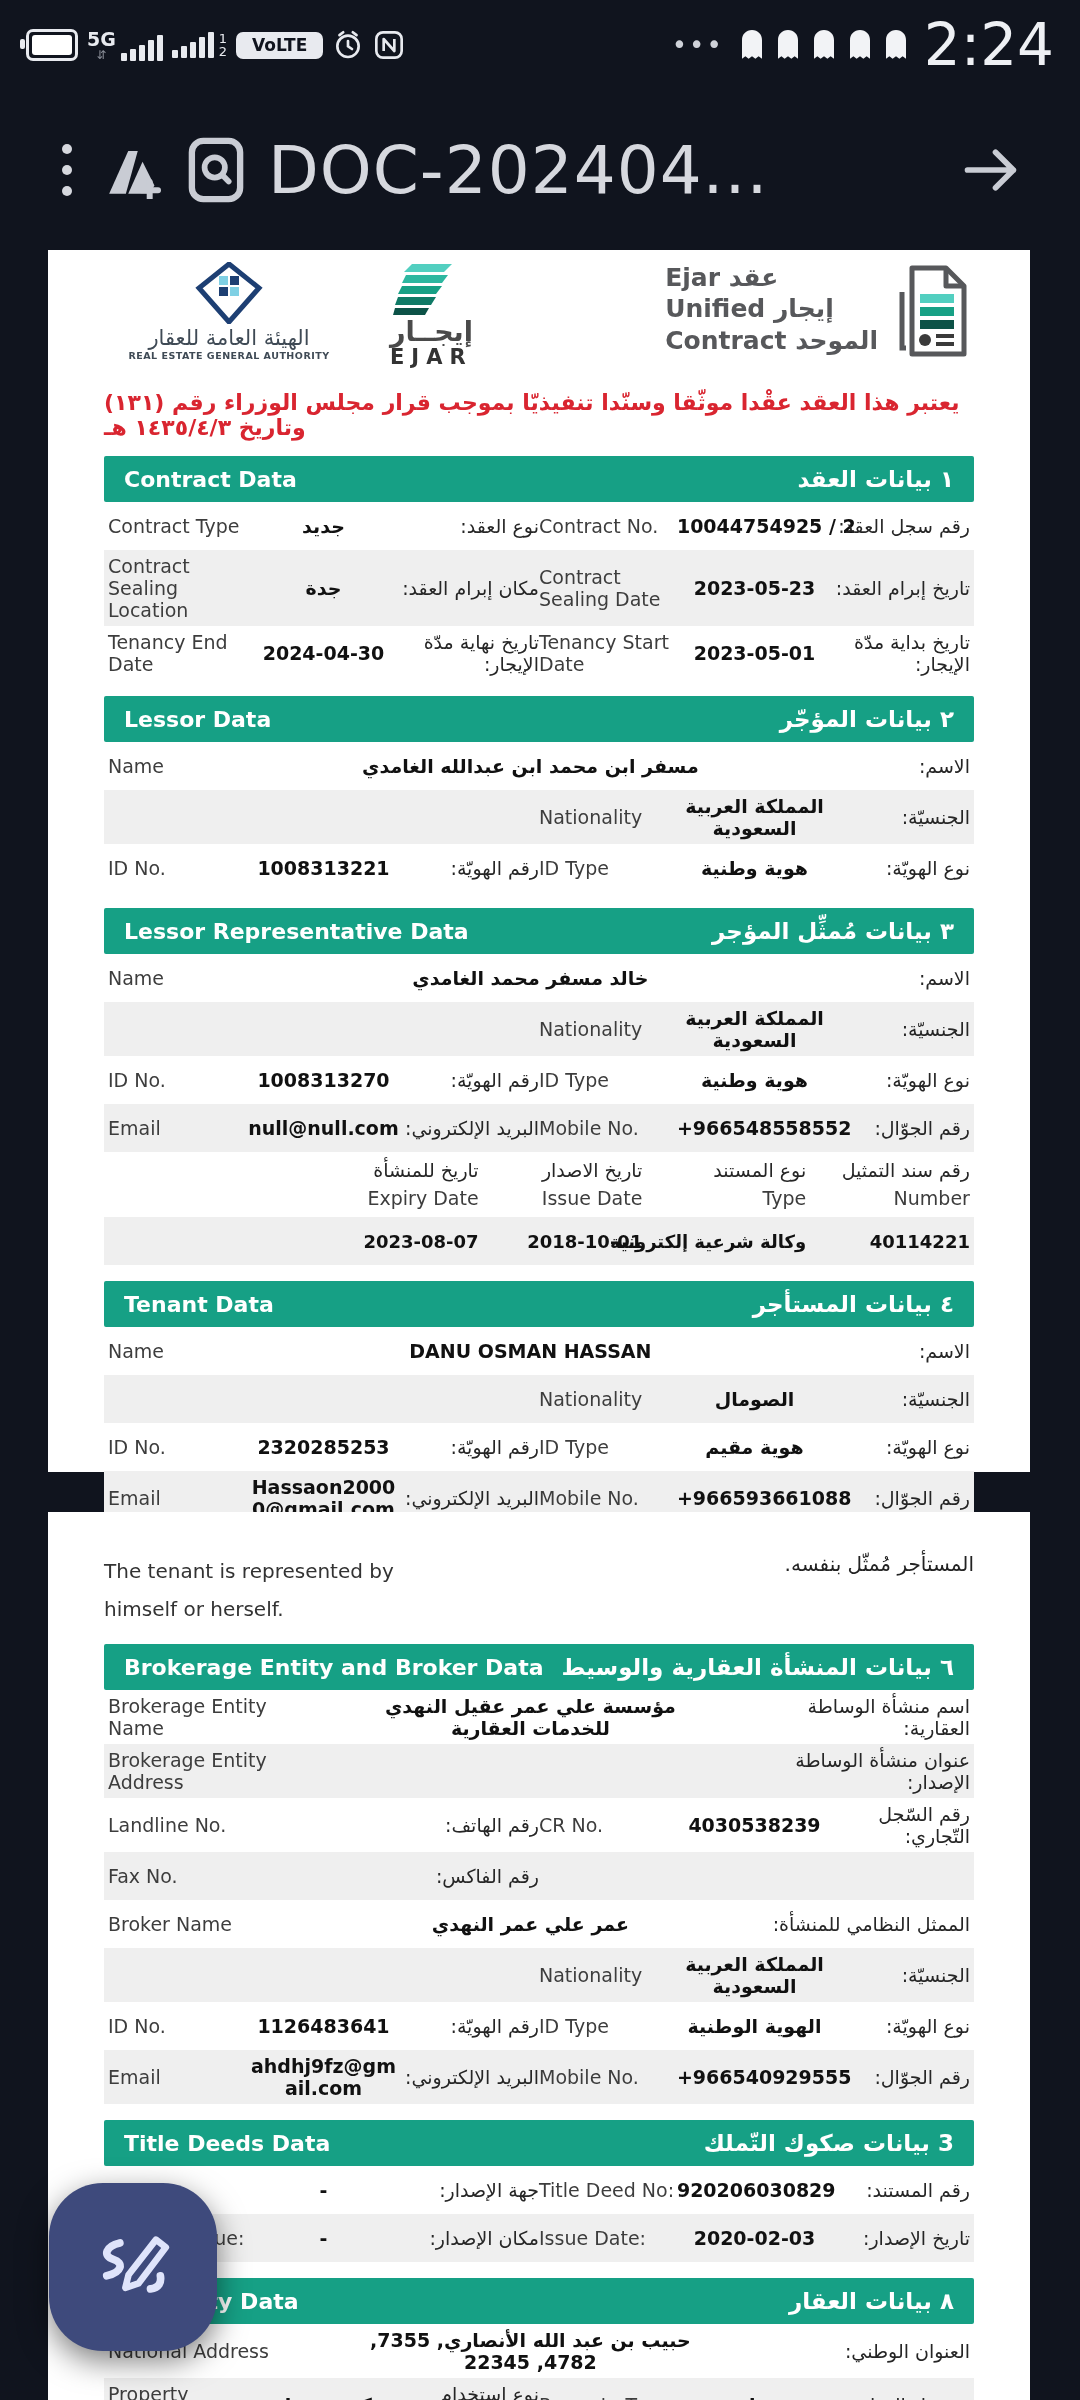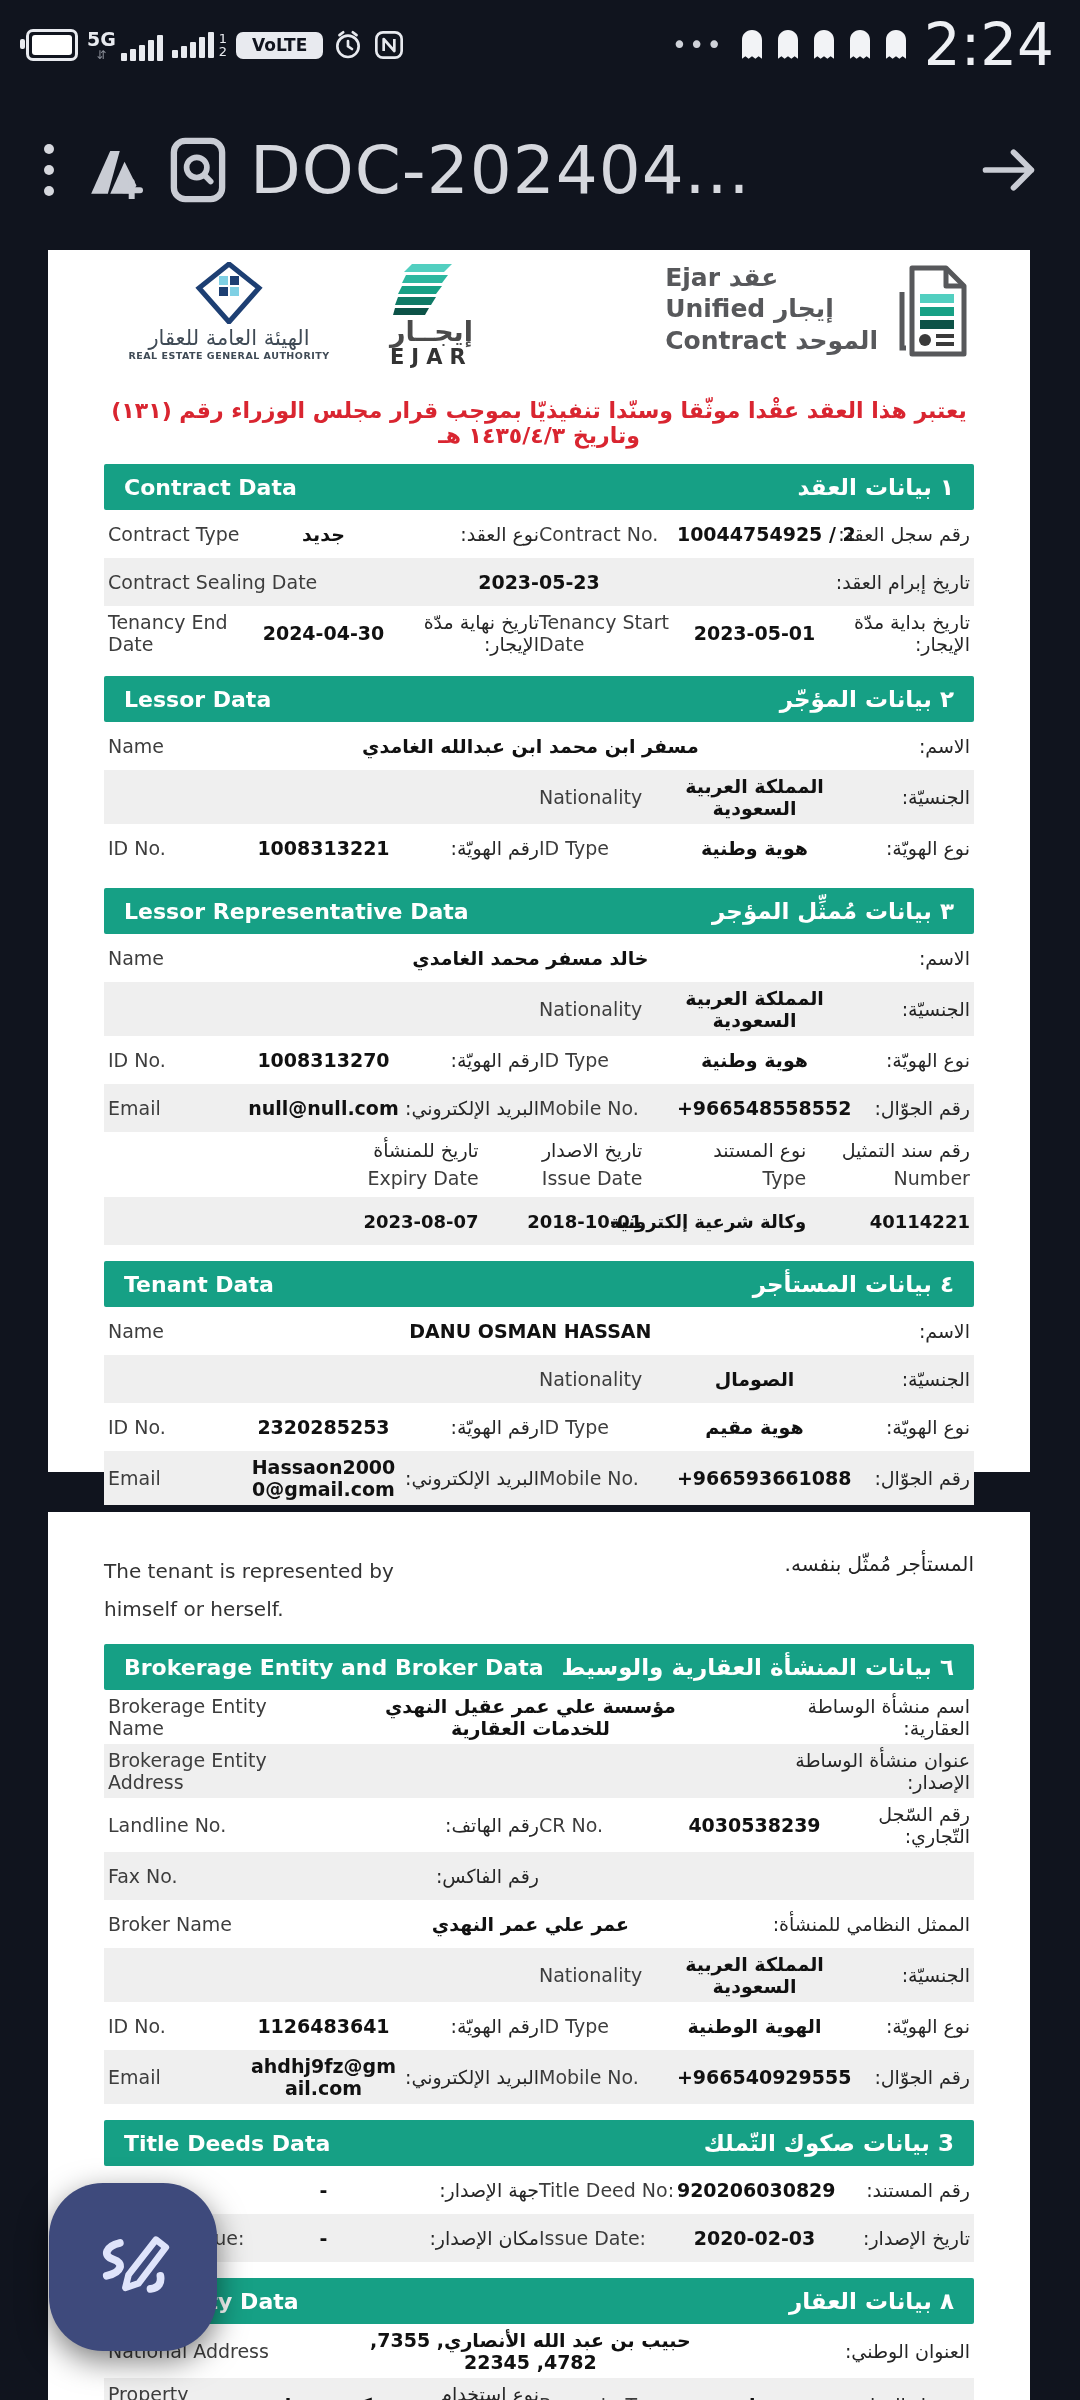--- a/index.html
+++ b/index.html
@@ -20,41 +20,41 @@
   .bars span{width:6px;background:#e8eaef;border-radius:1px;display:block;}
   .simcol{display:flex;flex-direction:column;line-height:1;font-size:13px;color:#e8eaef;}
   .volte{background:#e8eaef;color:#10141e;font-size:17px;font-weight:bold;border-radius:7px;
     padding:5px 16px;line-height:1;}
   .sb-right{margin-left:auto;display:flex;align-items:center;gap:13px;}
   .dots3{font-size:26px;letter-spacing:2px;color:#cfd2d9;}
   .ghosts{display:flex;align-items:center;gap:6px;}
   .sb-time{font-size:58px;color:#eef0f4;}
   
   .toolbar{position:absolute;top:90px;left:0;right:0;height:160px;display:flex;align-items:center;
-    padding:0 38px;box-sizing:border-box;color:#d6d8de;gap:24px;}
+    padding:0 56px;box-sizing:border-box;color:#d6d8de;gap:24px;}
   .kebab{display:flex;flex-direction:column;gap:11px;padding:6px;}
   .kebab i{width:10px;height:10px;border-radius:50%;background:#d6d8de;display:block;}
   .tb-title{font-size:66px;color:#d6d8de;flex:1;letter-spacing:1px;white-space:nowrap;overflow:hidden;}
   
   .page{position:absolute;left:48px;width:982px;background:#fff;}
   .page1{top:250px;height:1222px;display:flex;flex-direction:column;padding:0 56px;box-sizing:border-box;}
   .page2{top:1512px;height:1100px;padding:0 56px;box-sizing:border-box;}
   
   .logos{display:flex;align-items:flex-start;margin-top:12px;height:100px;}
   .rega{display:flex;flex-direction:column;align-items:center;width:250px;}
   .rega-ar{font-size:21px;color:#3f4a55;margin-top:2px;}
   .rega-en{font-size:9.5px;font-weight:bold;letter-spacing:.5px;color:#3f4a55;}
   .ejarlogo{display:flex;flex-direction:column;align-items:flex-start;margin-left:36px;}
   .ejar-ar{font-size:27px;font-weight:bold;color:#4a4a4a;line-height:1;margin-top:2px;}
   .ejar-en{font-size:21px;font-weight:bold;letter-spacing:7px;color:#333;line-height:1.2;}
   .contractlogo{margin-left:auto;display:flex;align-items:flex-start;gap:10px;}
   .cl-lines{display:flex;flex-direction:column;align-items:flex-end;direction:rtl;line-height:1.25;}
   .cl-lines div{font-size:25px;font-weight:bold;color:#57585b;}
   
-  .notice{margin-top:36px;text-align:center;direction:rtl;font-size:22px;font-weight:bold;color:#d92530;}
+  .notice{margin-top:28px;text-align:left;direction:rtl;font-size:22px;font-weight:bold;color:#d92530;}
   
   .section{margin-top:16px;}
   .sec-h{background:#16a085;color:#fff;min-height:46px;display:flex;align-items:center;
     justify-content:space-between;padding:0 20px;border-radius:2px;}
   .sec-en{font-size:22px;font-weight:bold;}
   .sec-ar{font-size:23px;font-weight:bold;direction:rtl;}
   .row{display:flex;align-items:center;min-height:38px;padding:5px 4px;font-size:19px;color:#2e2e2e;}
   .row.gray{background:#efefef;}
   .triplet{flex:1;display:flex;align-items:center;min-width:0;}
   .cl-en{width:32%;text-align:left;color:#3d3d3d;}
@@ -233,20 +233,25 @@
               <div class="cl-ar">نوع العقد:</div>
             </div>
             <div class="triplet">
               <div class="cl-en">Contract No.</div>
               <div class="cl-val">10044754925 / 2</div>
               <div class="cl-ar">رقم سجل العقد:</div>
             </div>
           </div>
           <div class="row gray">
             <div class="triplet">
+              <div class="cl-en">Contract Sealing Location</div>
+              <div class="cl-val">جدة</div>
+              <div class="cl-ar">مكان إبرام العقد:</div>
+            </div>
+            <div class="triplet">
               <div class="cl-en">Contract Sealing Date</div>
               <div class="cl-val">2023-05-23</div>
               <div class="cl-ar">تاريخ إبرام العقد:</div>
             </div>
           </div>
           <div class="row">
             <div class="triplet">
               <div class="cl-en">Tenancy End Date</div>
               <div class="cl-val">2024-04-30</div>
               <div class="cl-ar">تاريخ نهاية مدّة الإيجار:</div>

